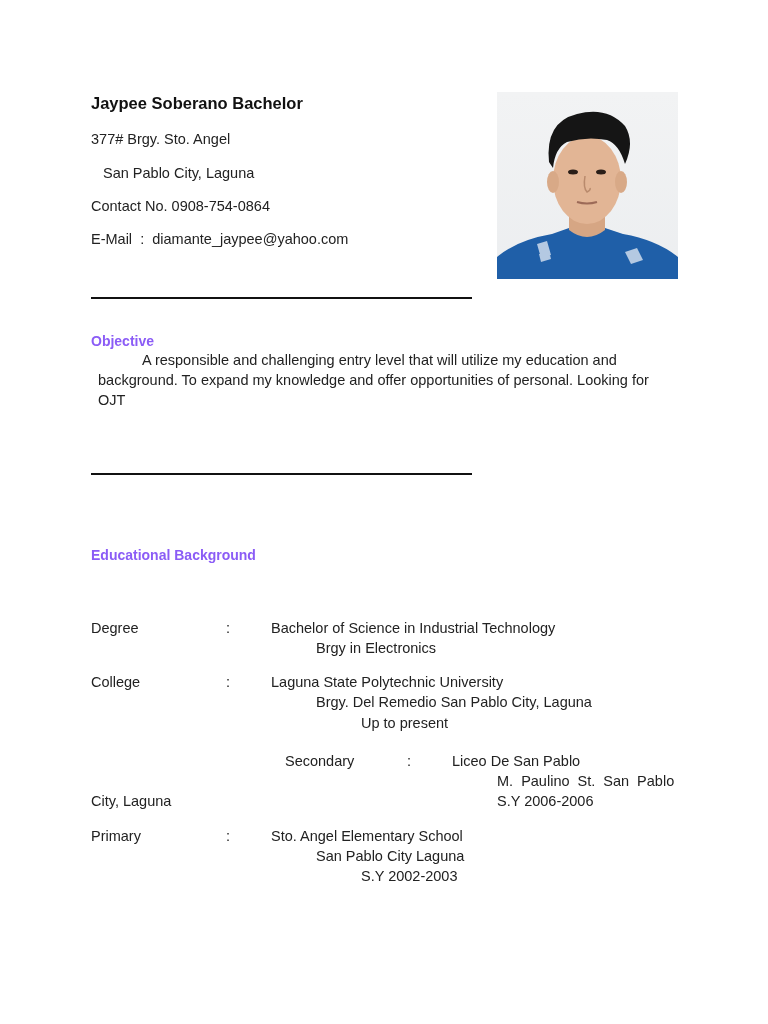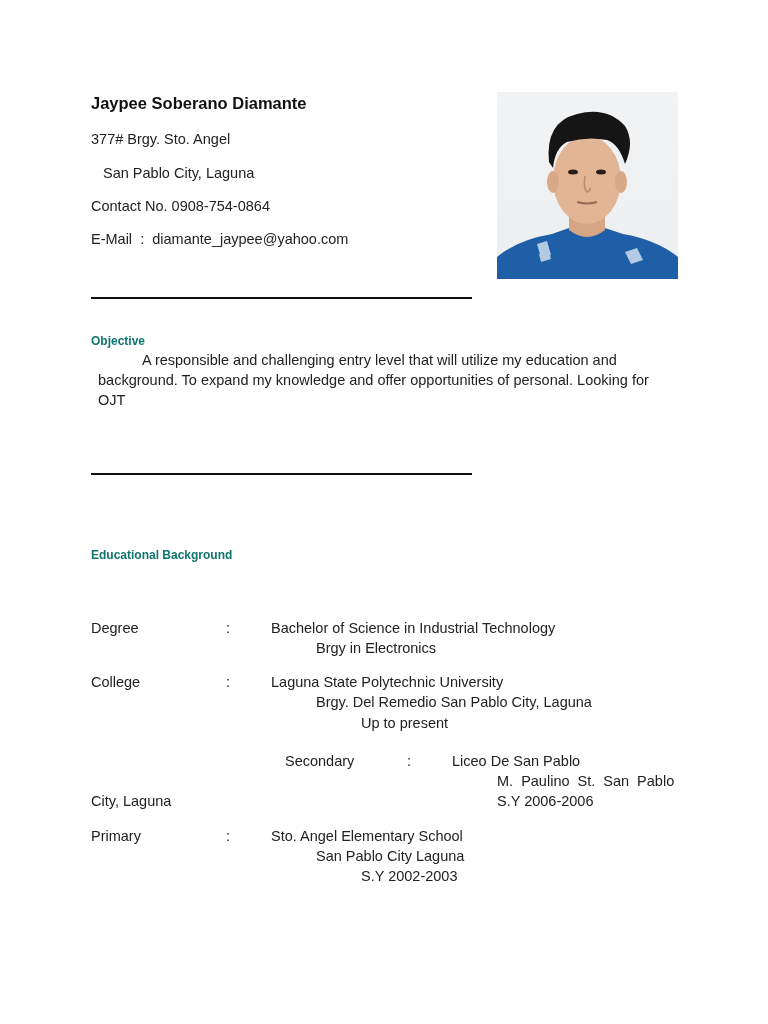--- a/index.html
+++ b/index.html
@@ -4,33 +4,33 @@
   <style>
     html, body { margin: 0; padding: 0; }
     body {
       width: 768px; height: 1024px; background: #ffffff;
       position: relative; overflow: hidden;
       font-family: "Liberation Sans", sans-serif; color: #222;
       font-size: 14.5px;
     }
     .abs { position: absolute; white-space: nowrap; line-height: 18px; }
     .name { font-weight: bold; font-size: 16.5px; color: #111; }
-    .heading { font-weight: bold; font-size: 12px; color: #0f766e; }
+    .heading { font-weight: bold; font-size: 14px; color: #8b5cf6; }
     .rule { position: absolute; left: 91px; width: 381px; height: 2px; background: #111; }
     .photo {
       position: absolute; left: 497px; top: 92px; width: 181px; height: 187px;
       background: linear-gradient(#f2f3f4, #eceef0); overflow: hidden;
     }
     .para { position: absolute; left: 91px; width: 580px; line-height: 20px; white-space: normal; }
     .indent { display: inline-block; width: 44px; }
   </style>
 </head>
 <body>
 
-<div class="abs name" style="left:91px; top:94px;">Jaypee Soberano Diamante</div>
+<div class="abs name" style="left:91px; top:94px;">Jaypee Soberano Bachelor</div>
 <div class="abs" style="left:91px; top:130px;">377# Brgy. Sto. Angel</div>
 <div class="abs" style="left:91px; top:164px;margin-left:12px;">San Pablo City, Laguna</div>
 <div class="abs" style="left:91px; top:197px;text-align:right;">Contact No. 0908-754-0864</div>
 <div class="abs" style="left:91px; top:230px; white-space:pre;text-align:right;">E-Mail  :  diamante_jaypee@yahoo.com</div>
 
 <div class="photo">
   <svg width="181" height="187" viewBox="0 0 181 187">
 
     <path d="M0 187 L0 165 Q20 148 55 142 L72 136 Q90 150 108 136 L126 142 Q160 148 181 165 L181 187 Z" fill="#1f5fa8"></path>
     <path d="M40 152 l10 -3 l4 14 l-10 3 z M42 162 l10 -3 l2 8 l-10 3z" fill="#d9e4f0" opacity="0.8"></path>

